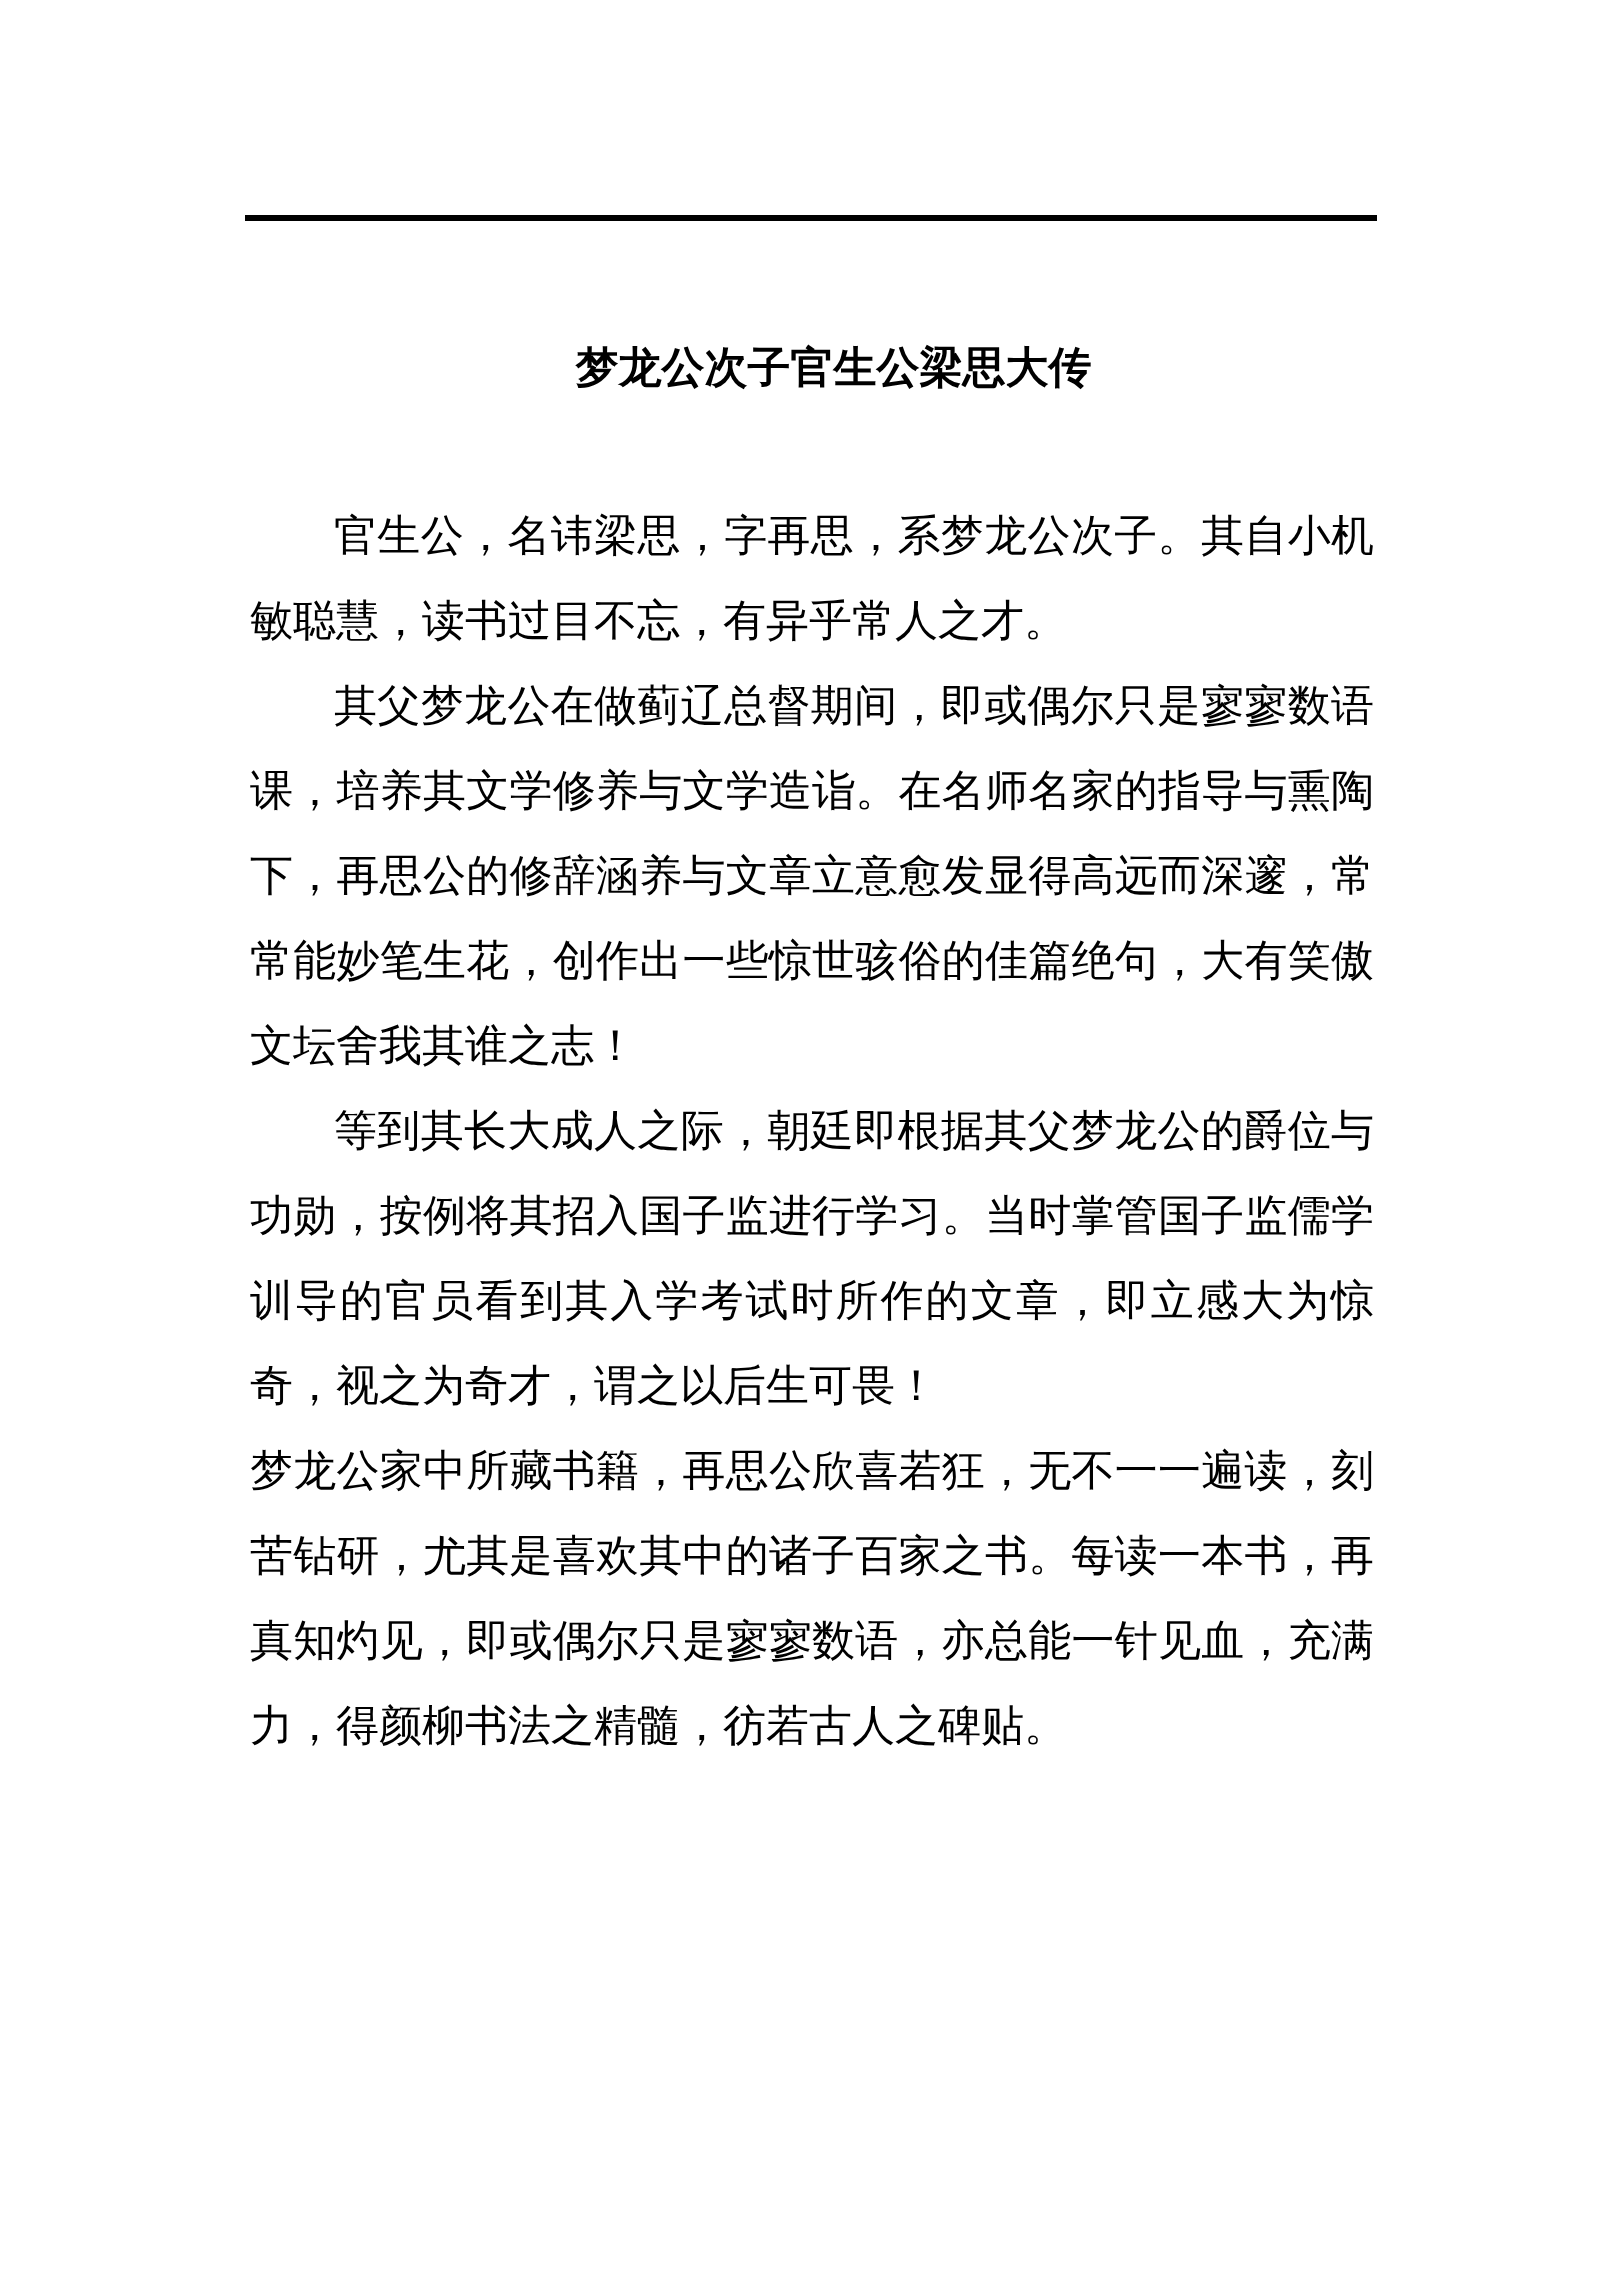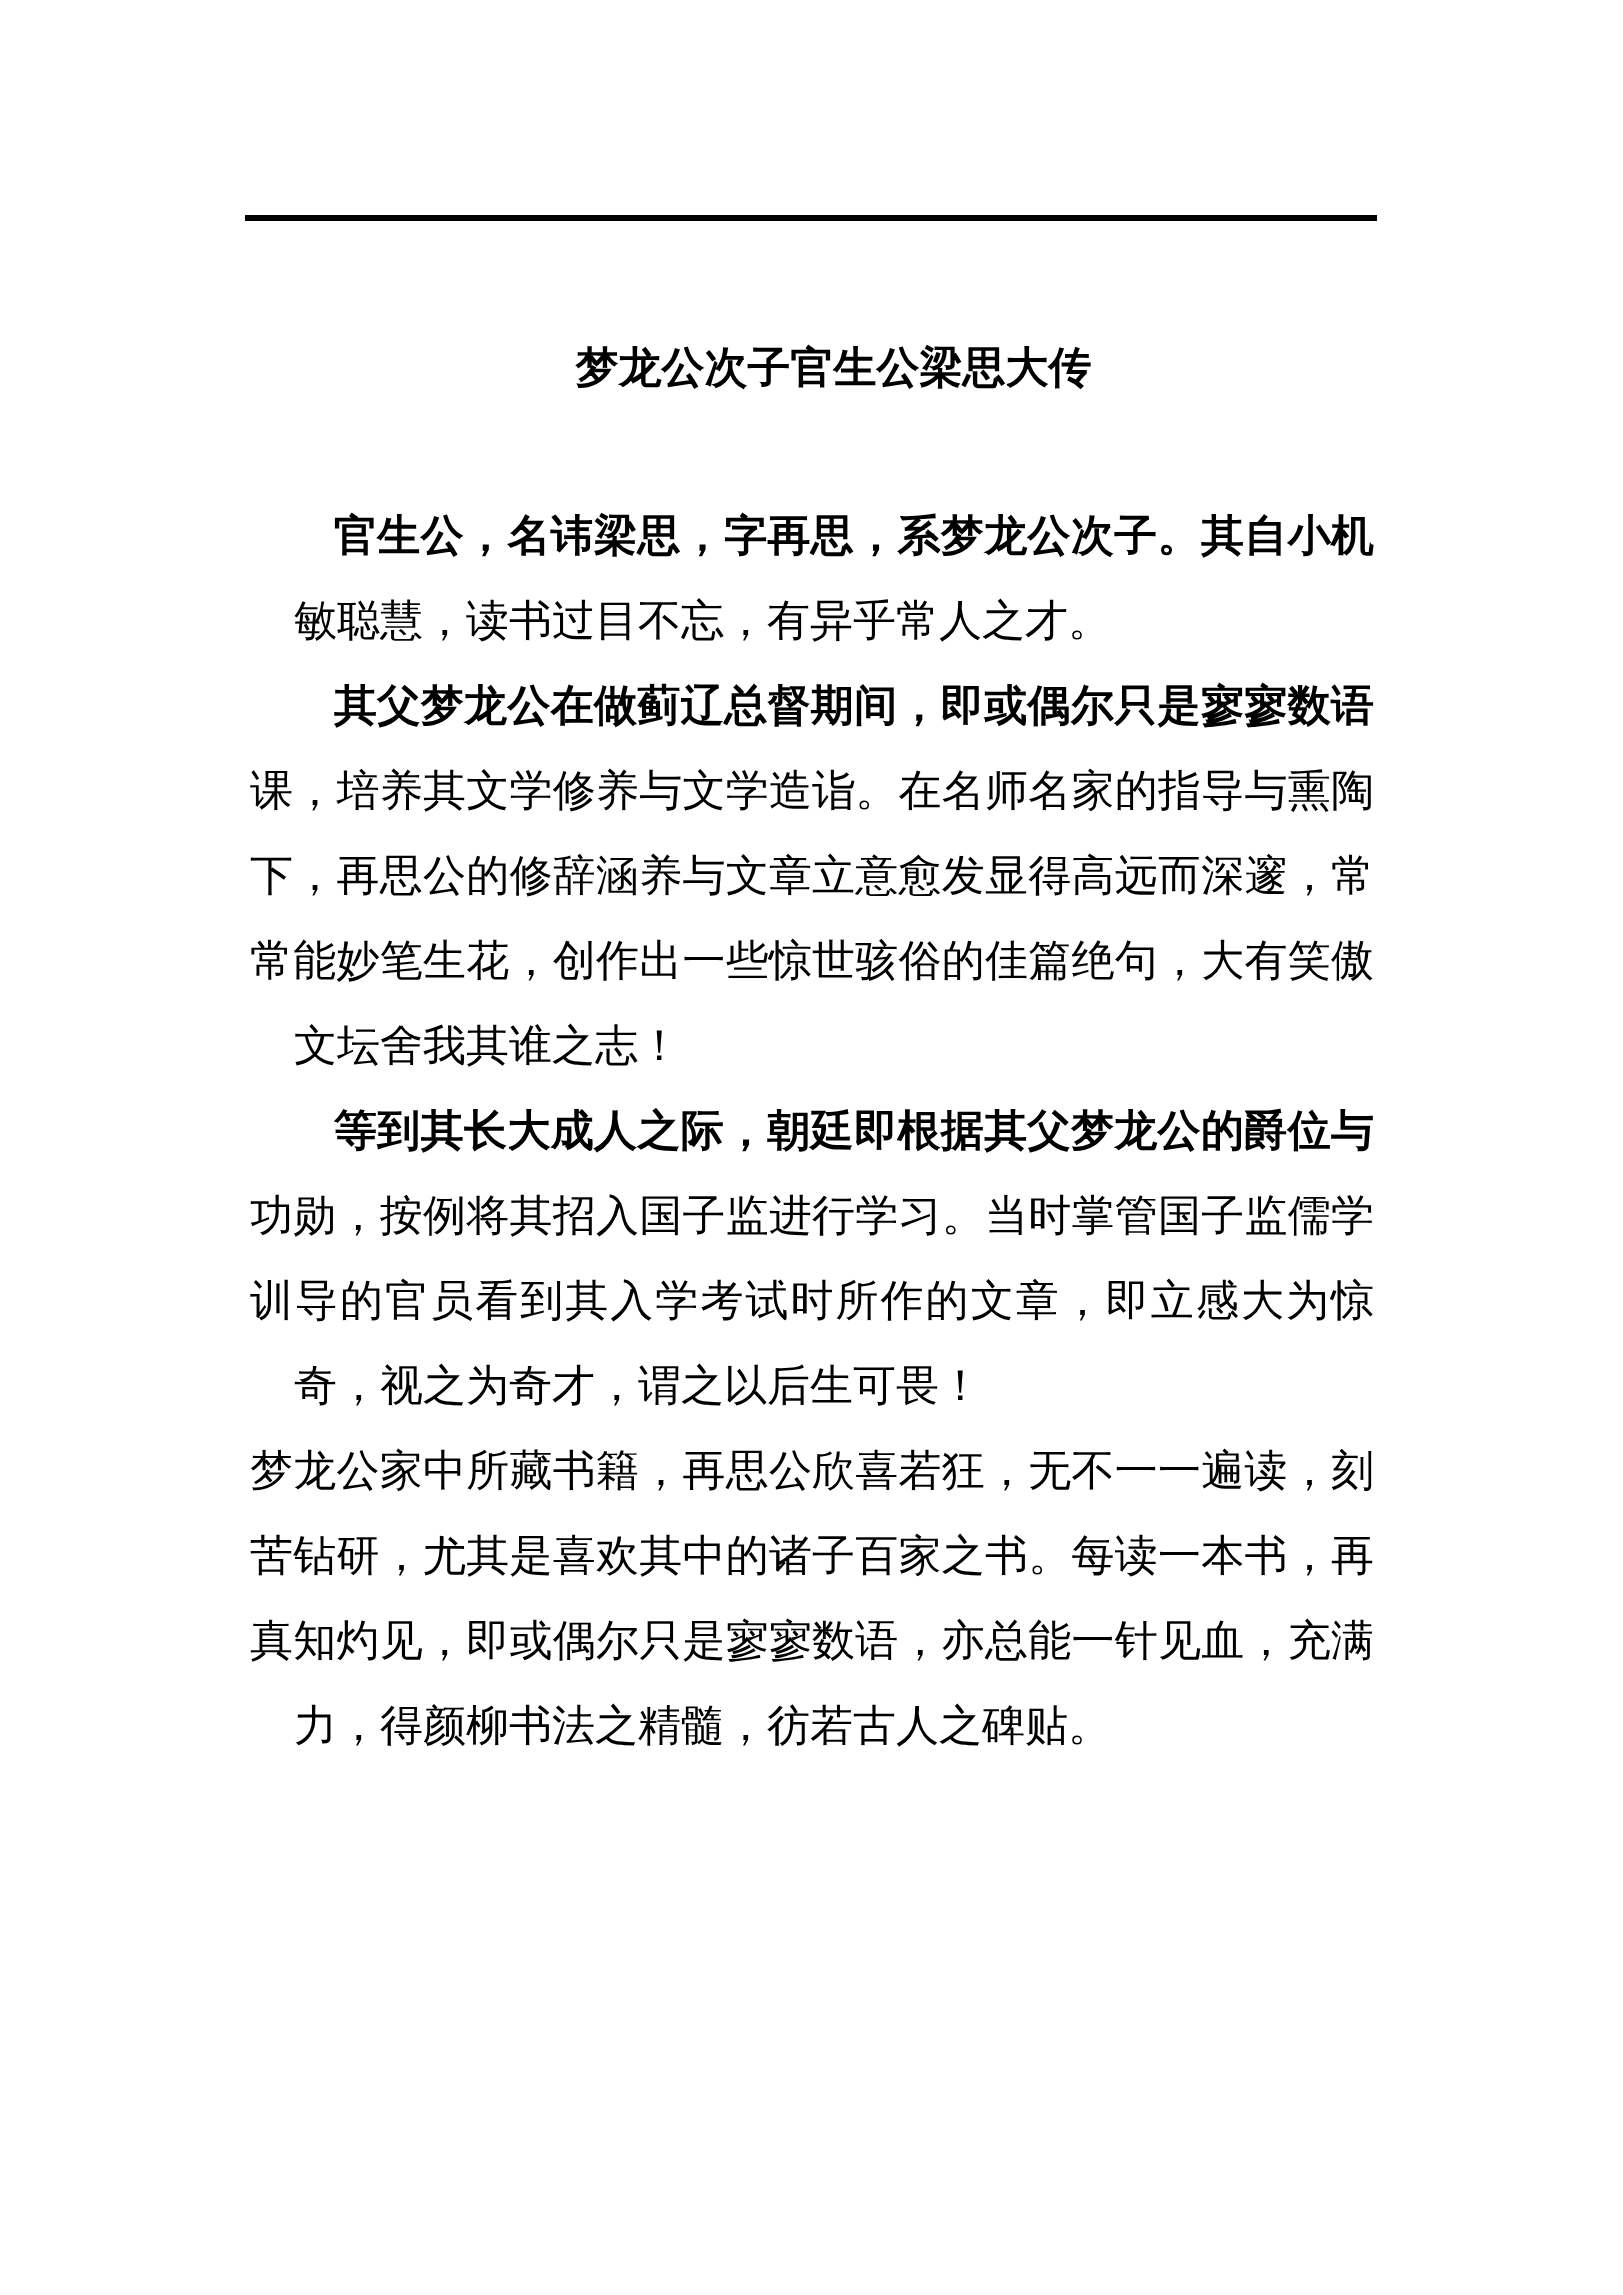--- a/index.html
+++ b/index.html
@@ -42,25 +42,23 @@
     text-align: justify;
   }
   .line {
     text-align: justify;
     text-align-last: justify;
     overflow: hidden;
     height: 85px;
   }
   .line.first {
     text-indent: 84px;
-    font-weight: bold;
   }
   .line.para-last {
     text-align-last: left;
-    margin-left: 44px;
   }
 </style>
 </head>
 <body>
 
 <div class="page">
   <div class="header-rule"></div>
   <div class="doc-title">梦龙公次子官生公梁思大传</div>
   <div class="content">
       <div class="line first">官生公，名讳梁思，字再思，系梦龙公次子。其自小机</div>

